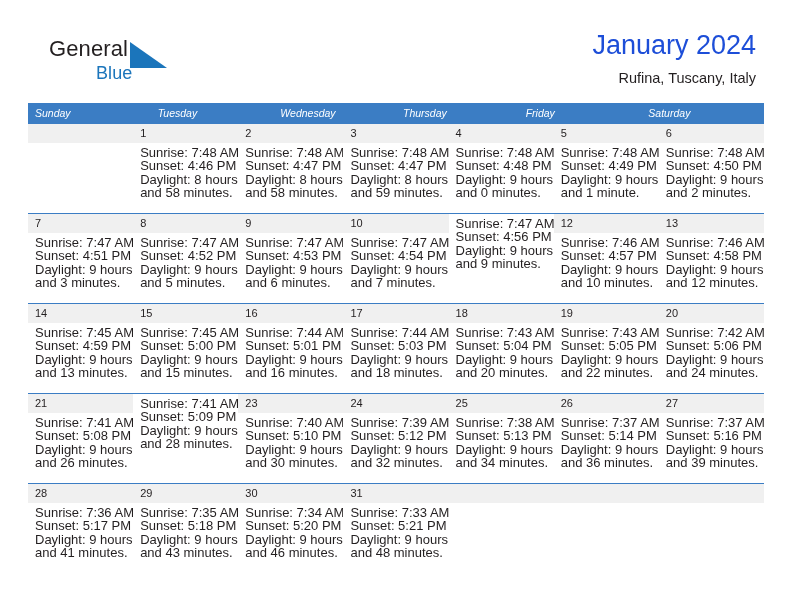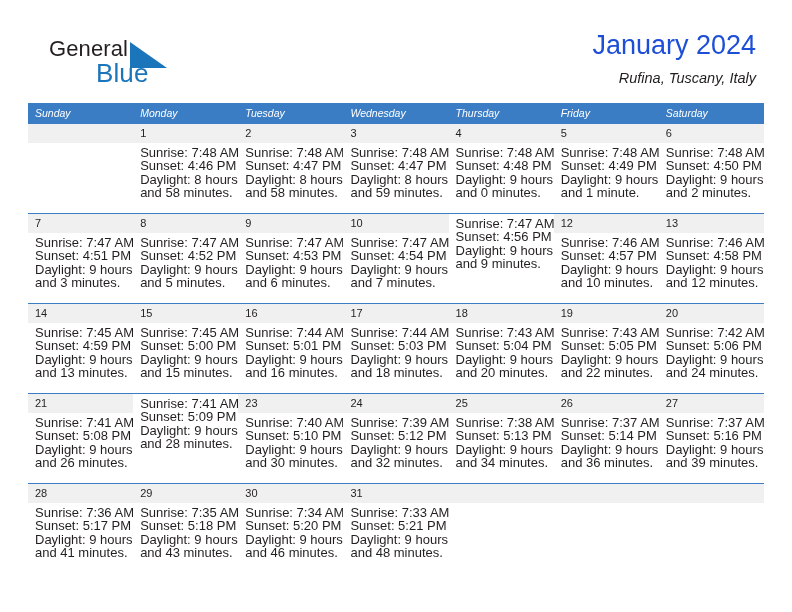--- a/index.html
+++ b/index.html
@@ -33,21 +33,21 @@
     left: 14px; top: 0;
     font-size: 22px;
     color: #231f20;
     letter-spacing: 0.1px;
     line-height: 26px;
     white-space: nowrap;
   }
   .brand-line2 {
     position: absolute;
     left: 61px; top: 24px;
-    font-size: 26px;
+    font-size: 18px;
     color: #1b75bb;
     letter-spacing: 0.1px;
     line-height: 26px;
     white-space: nowrap;
   }
   .brand-mark {
     position: absolute;
     left: 95px; top: 6px;
     width: 37px; height: 26px;
   }
@@ -61,21 +61,20 @@
     color: #1d4ed8;
     line-height: 34px;
     white-space: nowrap;
   }
   .cal-subtitle {
     font-size: 14.5px;
     color: #231f20;
     line-height: 22px;
     margin-top: 5px;
     white-space: nowrap;
-    font-style: italic;
   }
 
   
   .calendar {
     position: absolute;
     left: 28px; top: 103px;
     width: 736px;
   }
   .dow-row {
     display: flex;
@@ -145,21 +144,20 @@
       <div class="cal-title">January 2024</div>
       <div class="cal-subtitle">Rufina, Tuscany, Italy</div>
     </div>
 
   </div>
 
   <div class="calendar">
 
     <div class="dow-row">
       <div class="dow">Sunday</div>
-      <div class="dow">Monday</div>
       <div class="dow">Tuesday</div>
       <div class="dow">Wednesday</div>
       <div class="dow">Thursday</div>
       <div class="dow">Friday</div>
       <div class="dow">Saturday</div>
     </div>
 
     <div class="week">
       <div class="day empty">
         <div class="day-num-bar"></div>

